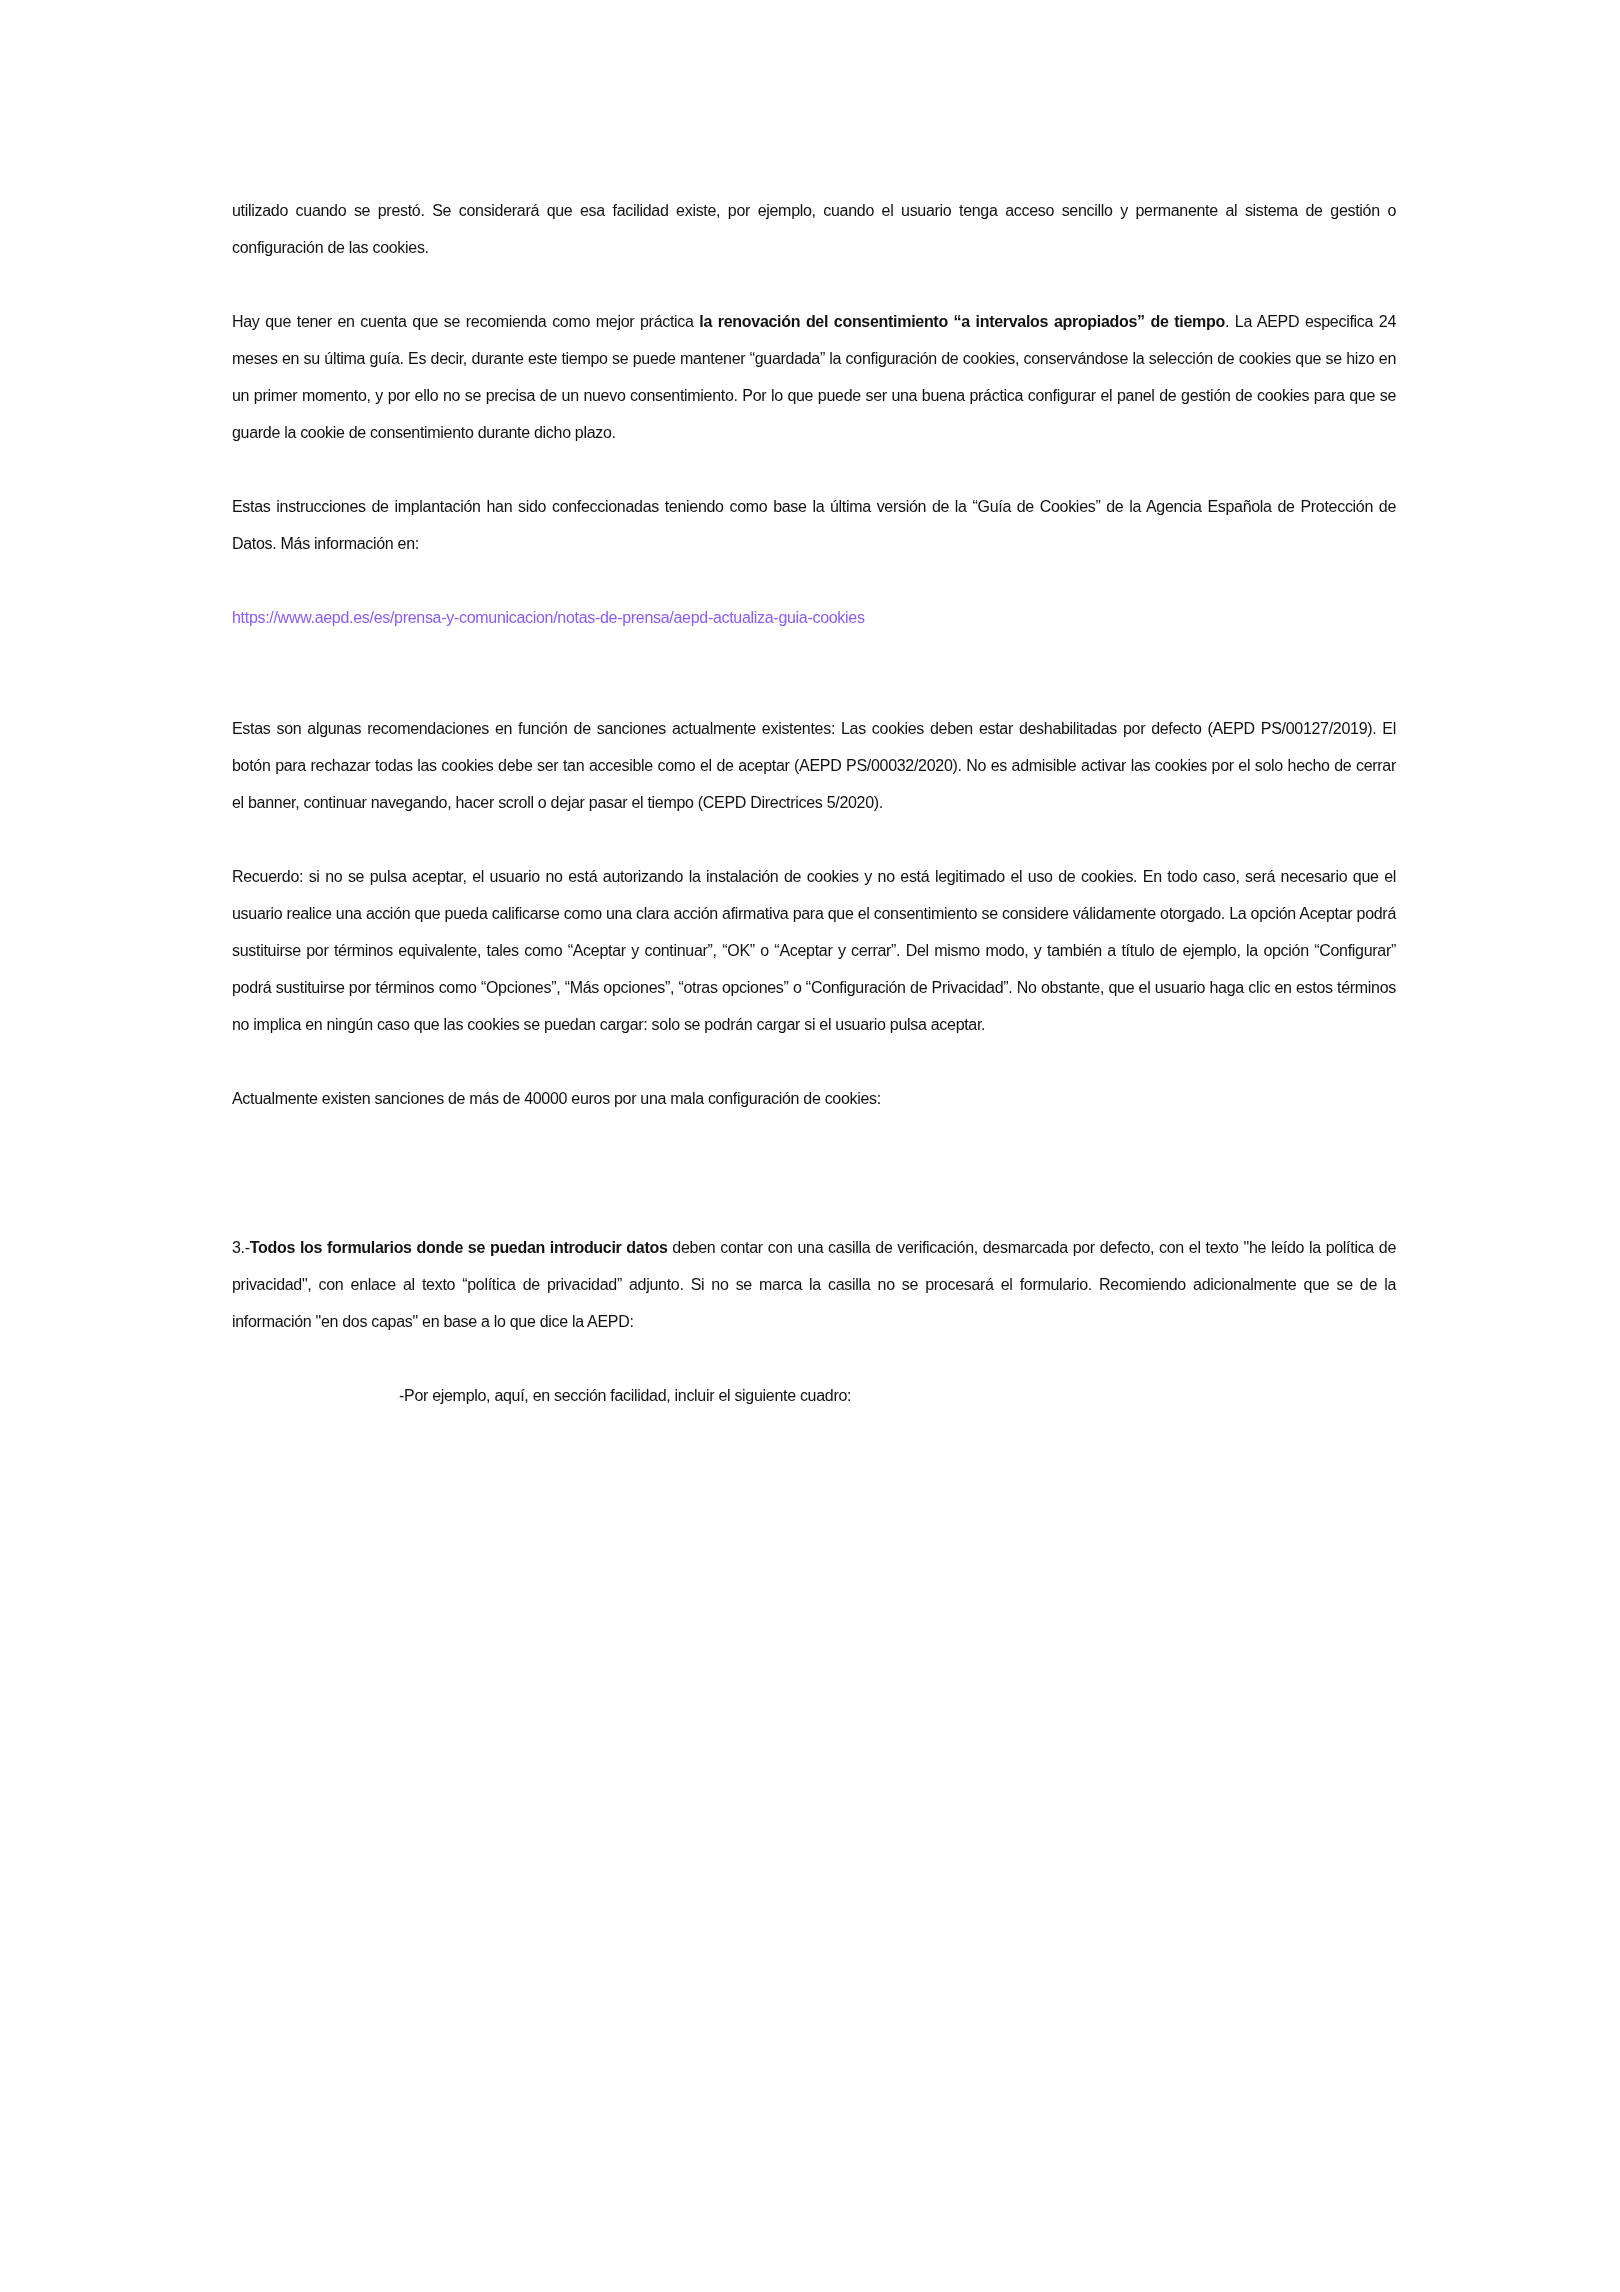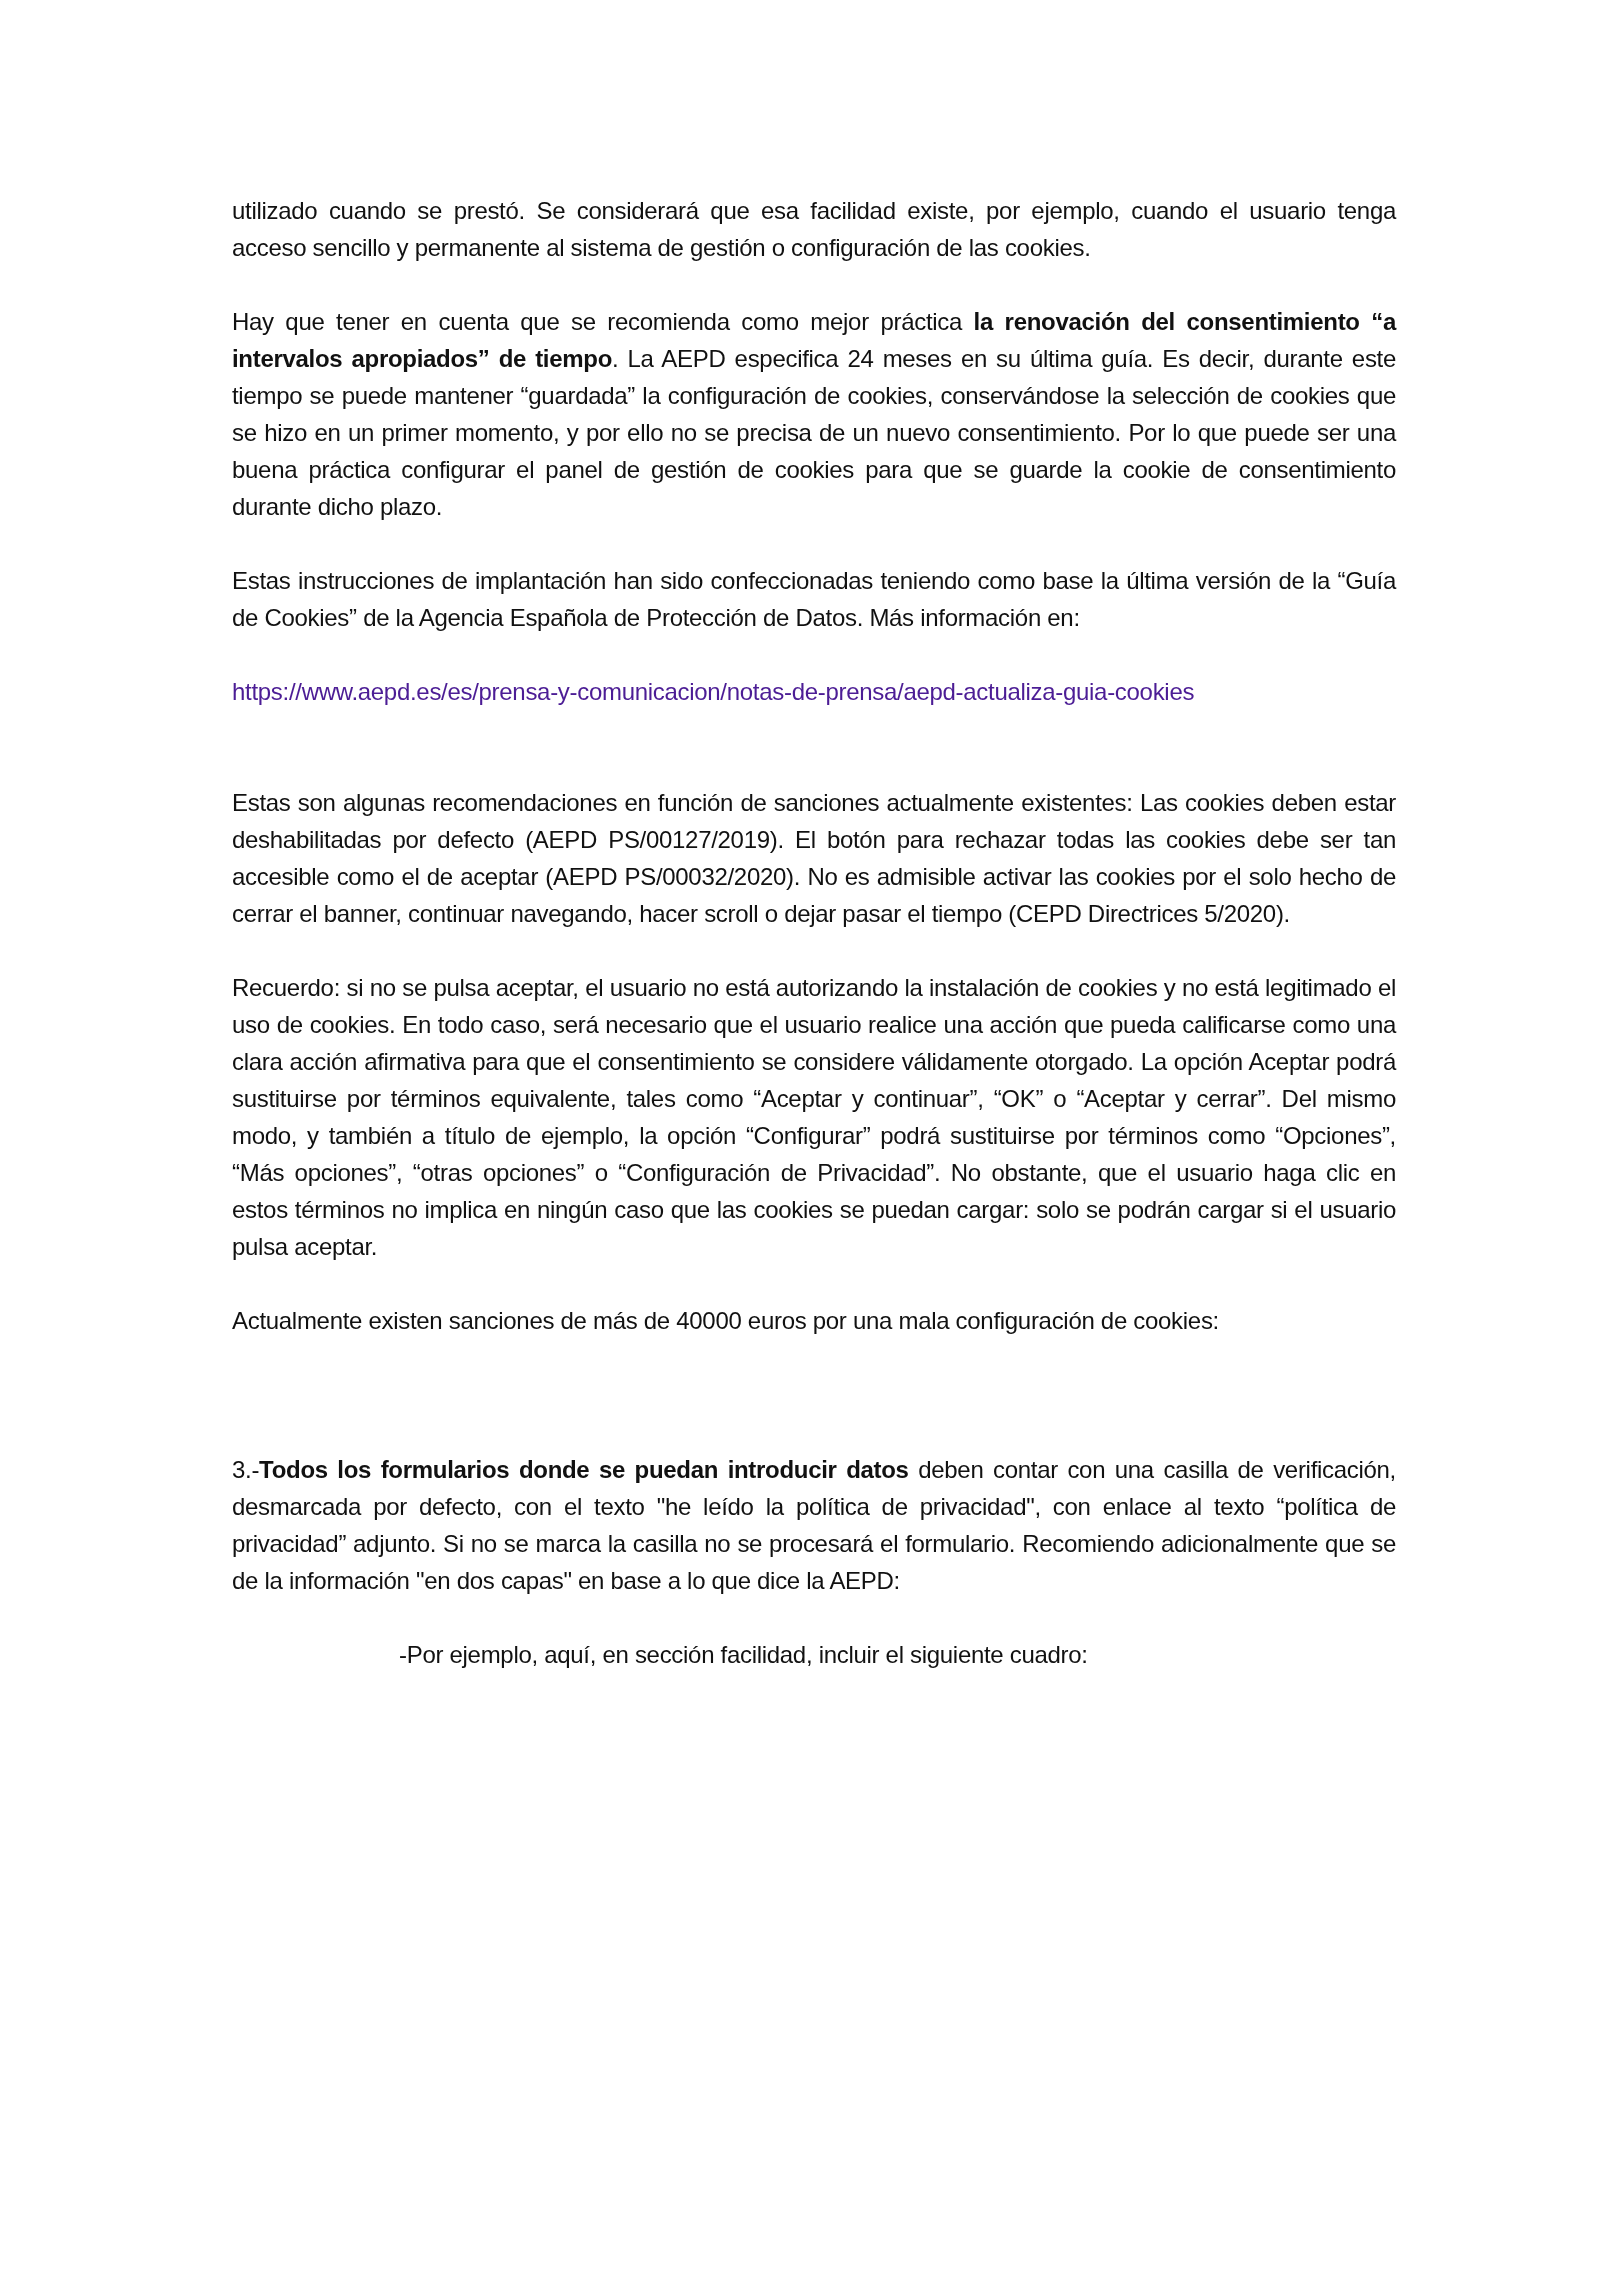--- a/index.html
+++ b/index.html
@@ -15,33 +15,33 @@
       font-family: "Liberation Sans", sans-serif;
       color: #111111;
     }
     .page {
       position: absolute;
       left: 232px;
       top: 192px;
       width: 1164px;
     }
     .para {
-      font-size: 24px;
+      font-size: 16px;
       line-height: 37px;
       text-align: justify;
       margin: 0;
       letter-spacing: -0.3px;
       word-spacing: 0px;
     }
     .para .b { font-weight: bold; }
     .para .bu { font-weight: bold; text-decoration-thickness: 2px; text-underline-offset: 2.9px; }
     .gap1 { height: 37px; }
     .gap2 { height: 74px; }
     .gap3 { height: 112px; }
-    .link { color: #4c1d95; text-decoration: none; }
+    .link { color: #8b5cf6; text-decoration: none; }
     .center {
       text-align: left;
       padding-left: 167px;
     }
   </style>
 </head>
 <body>
 
 <div class="page">
 

